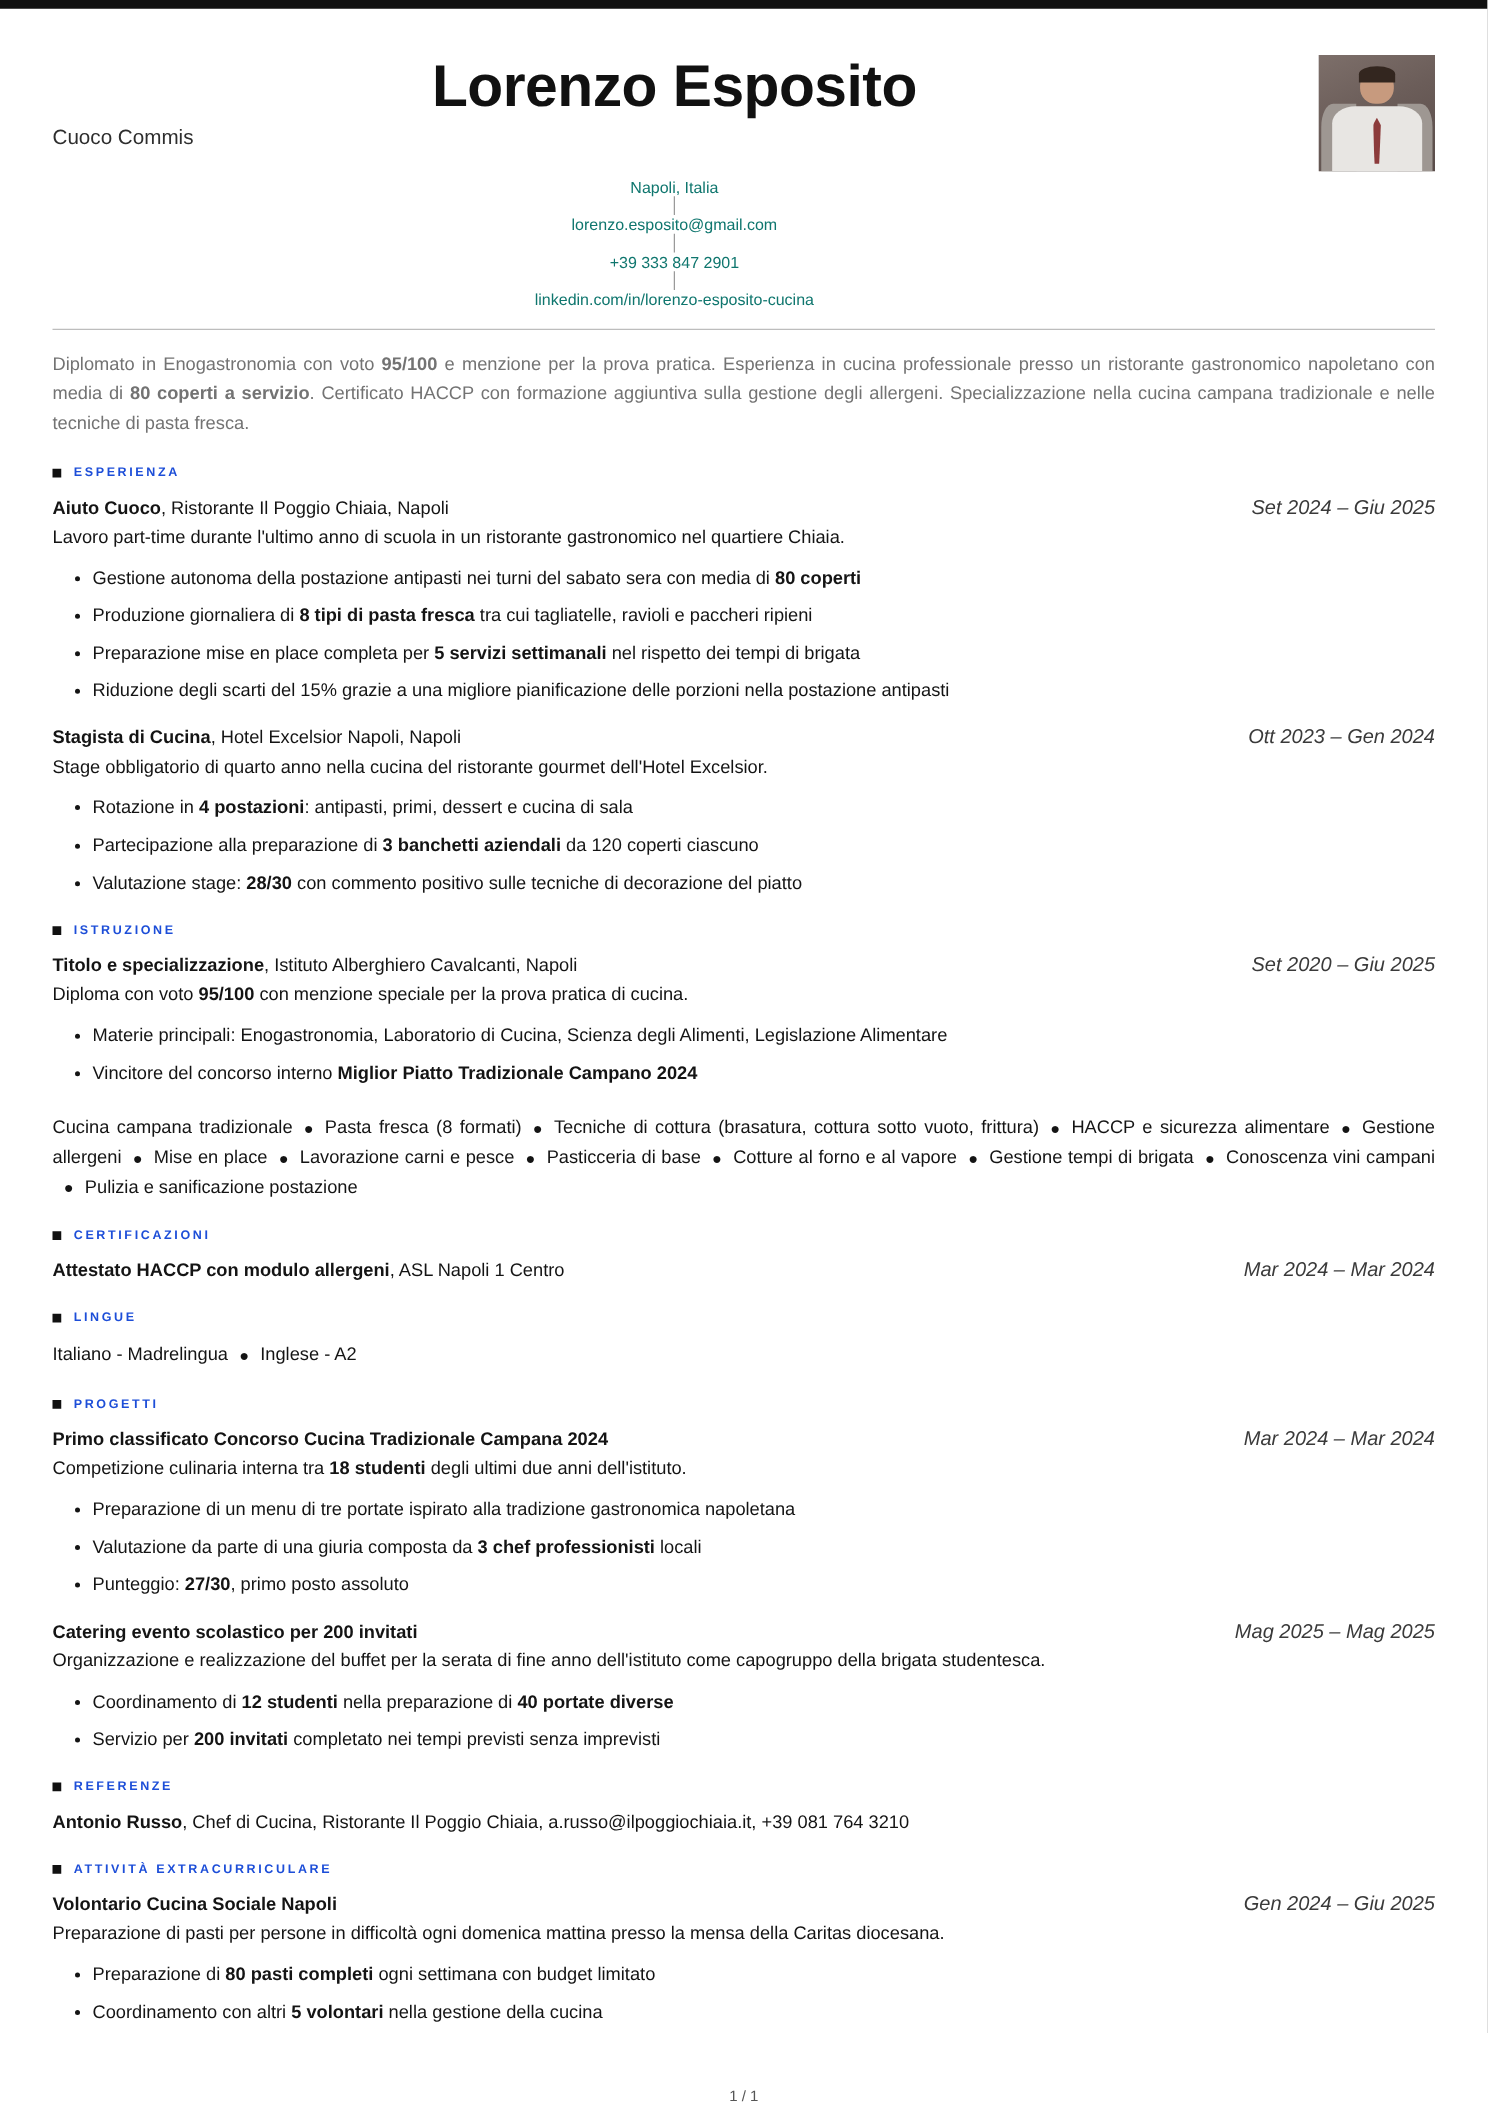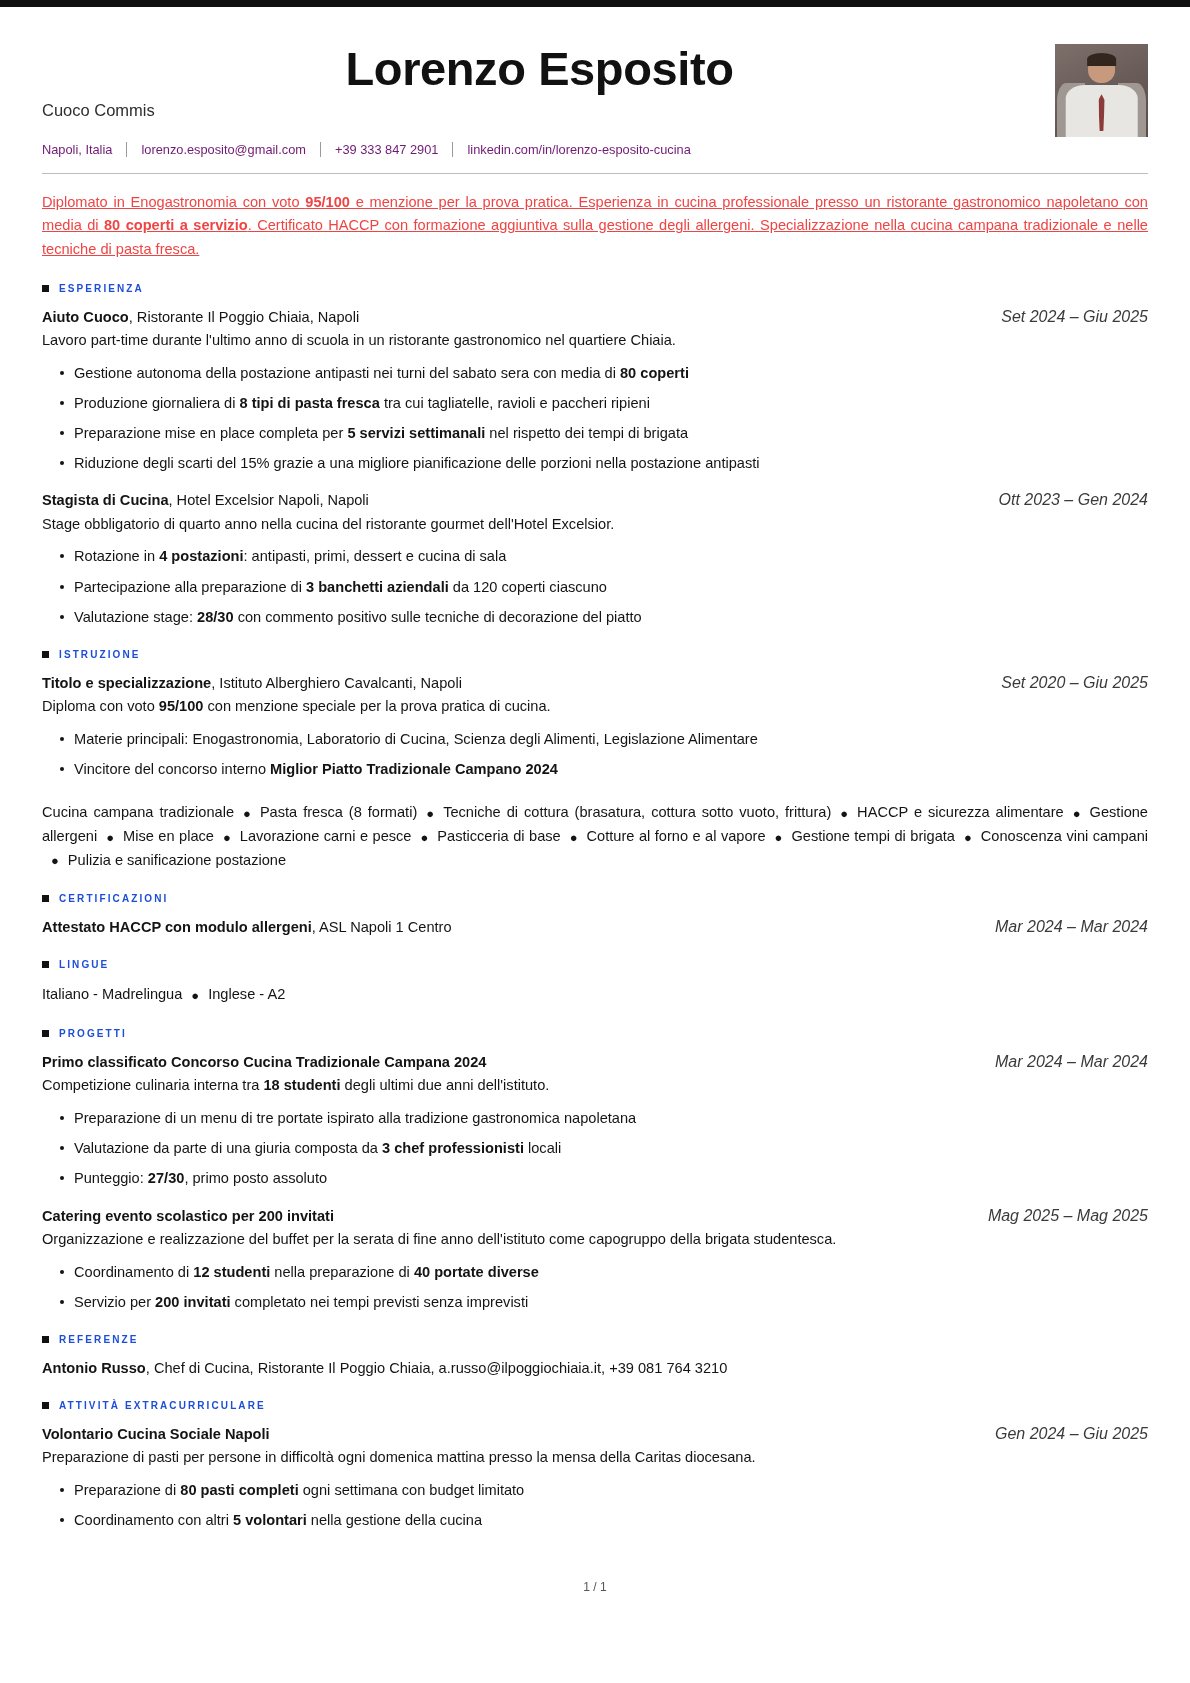--- a/index.html
+++ b/index.html
@@ -47,22 +47,23 @@
     font-size: 16.5px;
     color: #2e2e2e;
     font-weight: 400;
     margin: 0 0 22px 0;
   }
   .contacts {
     display: flex;
     align-items: center;
     flex-wrap: wrap;
     font-size: 12.8px;
-    color: #701a75;
+    color: #0f766e;
     gap: 0;
+    flex-direction: column;
   }
   .contact-item { white-space: nowrap; }
   .contact-sep {
     display: inline-block;
     width: 1px;
     height: 15px;
     background: #9a9a9a;
     margin: 0 14px;
   }
   .photo {
@@ -129,24 +130,23 @@
   }
   .header-rule {
     border: 0;
     border-top: 1.4px solid #bdbdbd;
     margin: 16px 0 0 0;
   }
   
   .summary {
     font-size: 14.6px;
     line-height: 1.62;
-    color: #ef4444;
+    color: #737373;
     text-align: justify;
     margin: 17px 0 0 0;
-    text-decoration: underline;
   }
   
   .section { margin-top: 21px; }
   .section-title {
     display: flex;
     align-items: center;
     font-size: 10px;
     font-weight: 700;
     letter-spacing: 2.1px;
     color: #1d4ed8;

